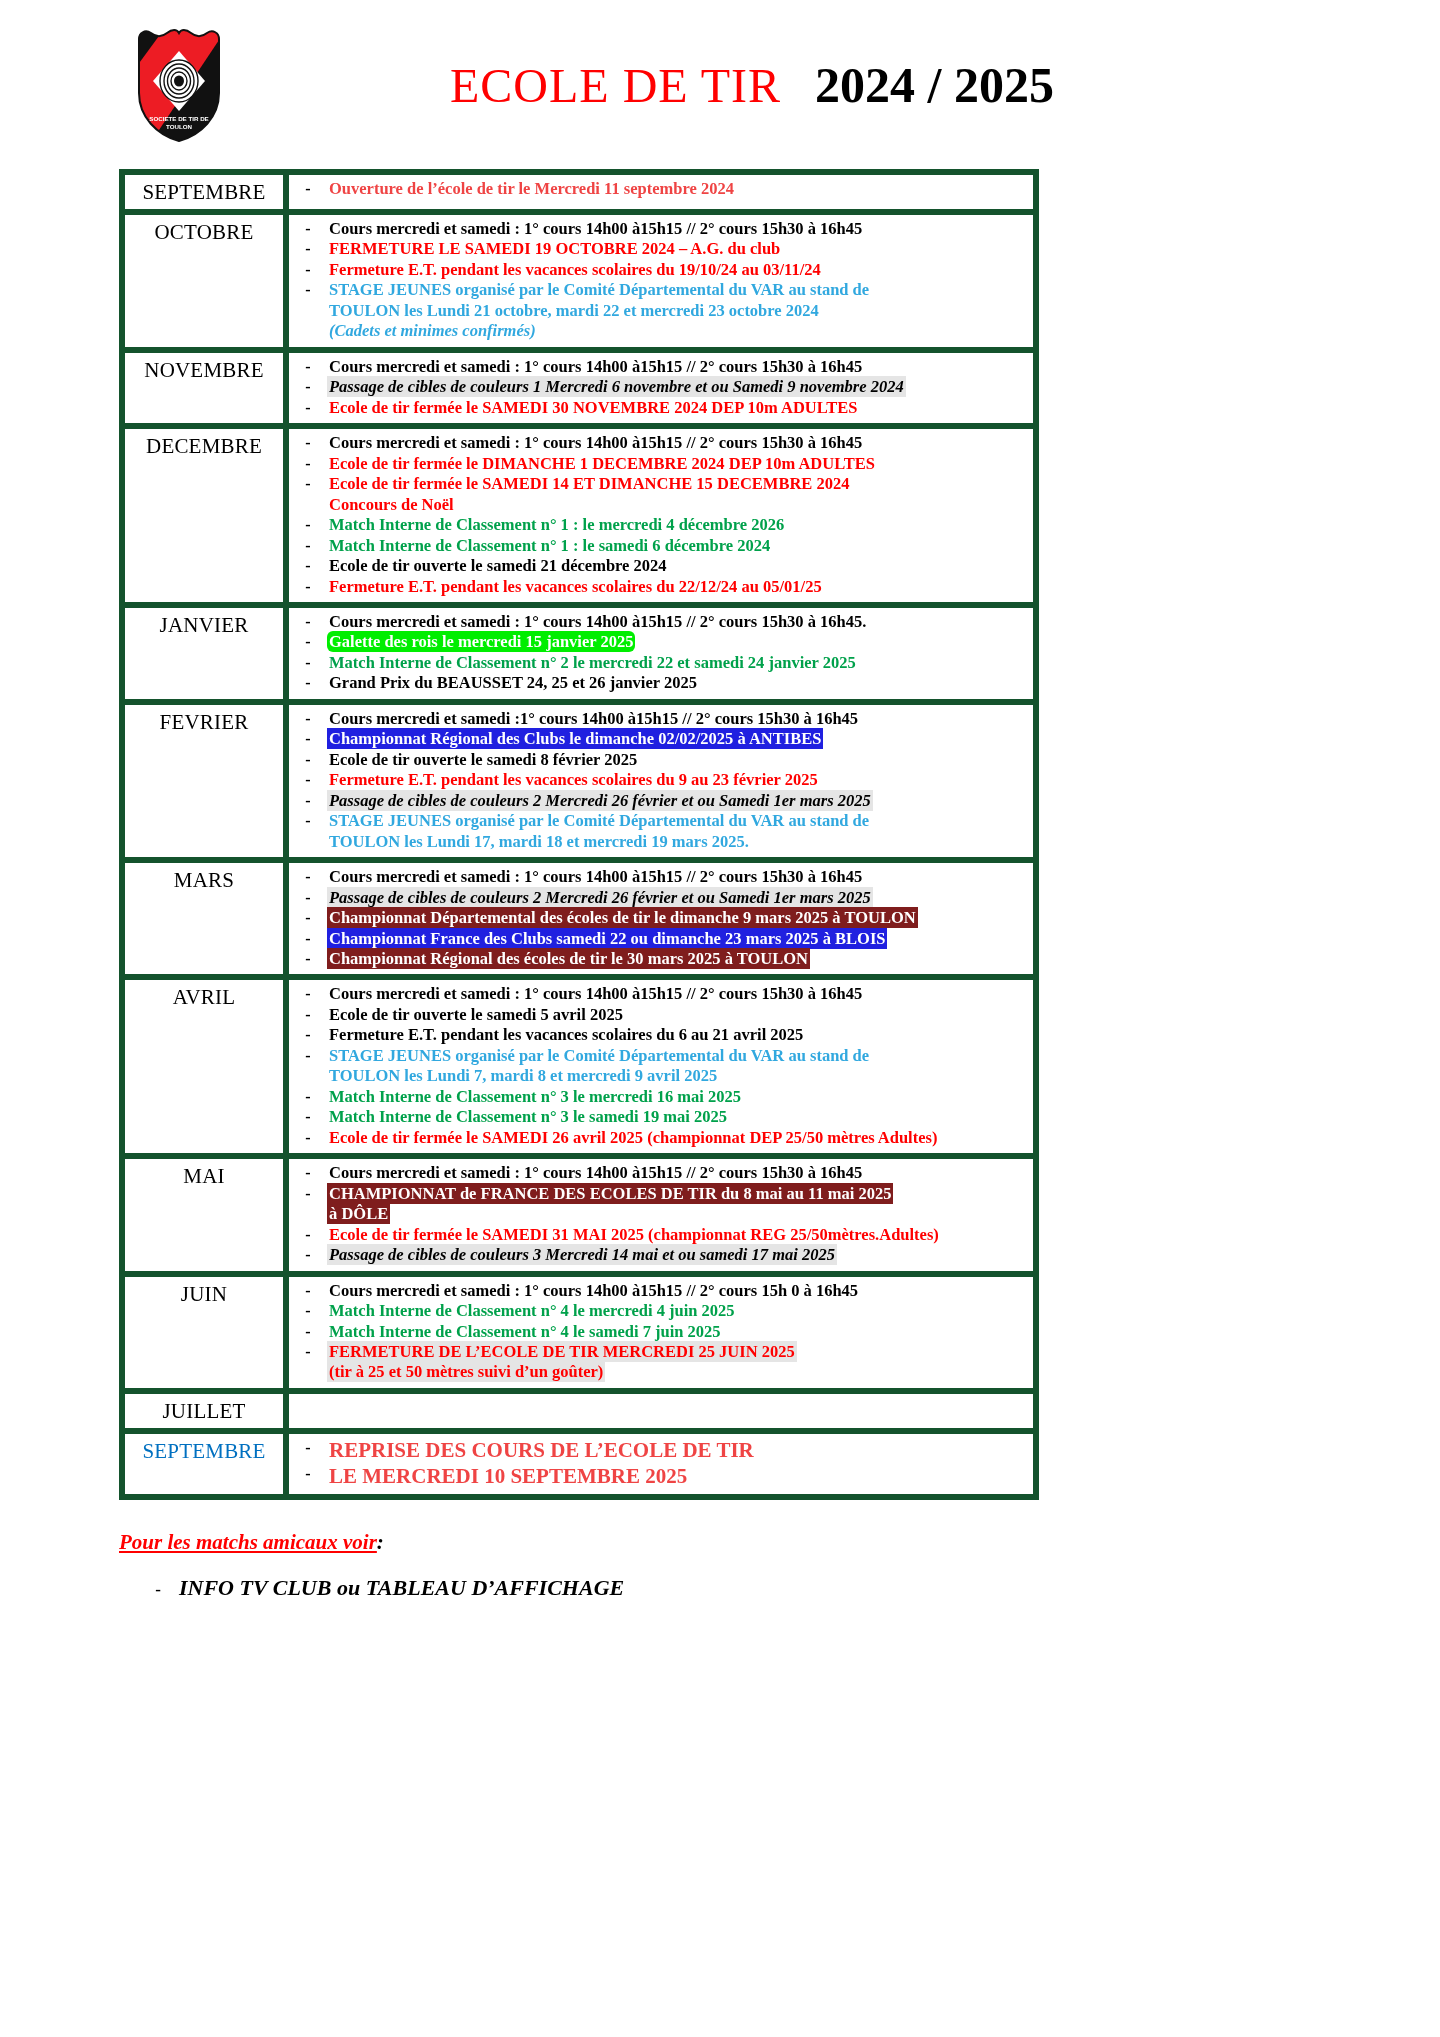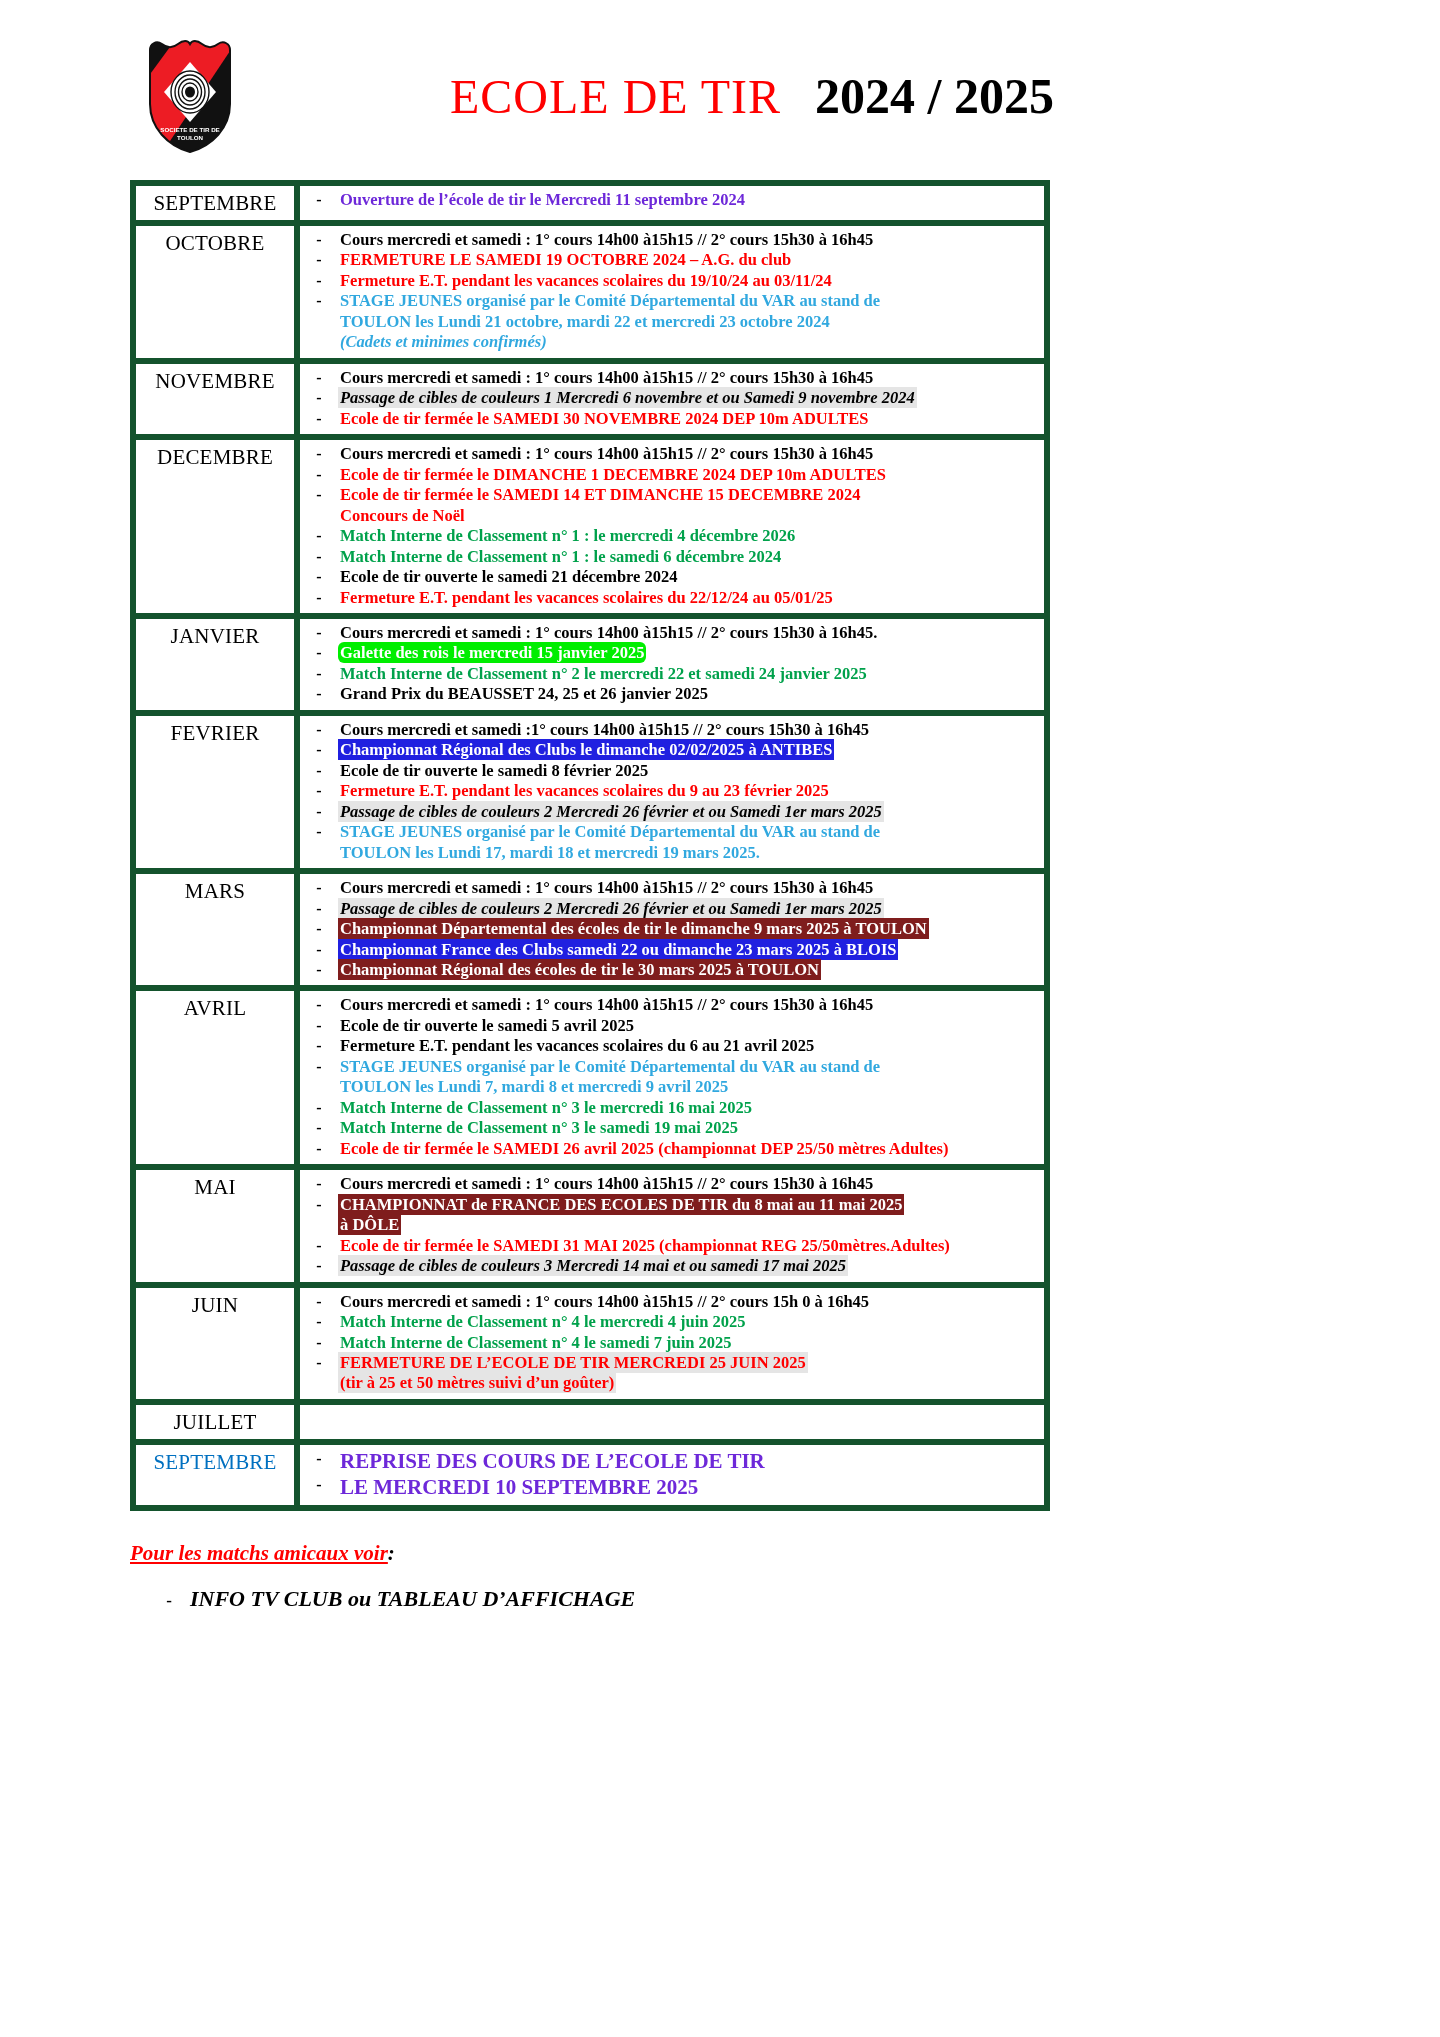--- a/index.html
+++ b/index.html
@@ -13,21 +13,21 @@
     font-family: "Liberation Serif", "DejaVu Serif", serif;
     color: #000000;
     position: relative;
     overflow: hidden;
   }
 
   .page {
     width: 1396px;
     height: 2037px;
     box-sizing: border-box;
-    padding: 12px;
+    padding: 1px;
     position: relative;
   }
 
   
   .header {
     display: flex;
     align-items: center;
     padding: 28px 0 0 128px;
     height: 140px;
     box-sizing: border-box;
@@ -104,21 +104,21 @@
     flex: 1 1 auto;
     font-size: 16.5px;
     font-weight: bold;
     padding-bottom: 1px;
   }
   .ev .txt .hl { padding: 1px 2px; }
 
   
   .c-black { color: #000000; margin-top: 36px; }
   .c-red   { color: #FF0000; }
-  .c-blue  { color: #6d28d9; text-align: center; }
+  .c-blue  { color: #ef4444; text-align: center; }
   .c-sky   { color: #31A8DF; }
   .c-green { color: #00A14B; }
   .c-white { color: #FFFFFF; }
 
   
   .bg-yellow { background: #e5e5e5; }
   .bg-green  { background: #00EE00; border-radius: 6px; }
   .bg-blue   { background: #2020E0; }
   .bg-red    { background: #7f1d1d; }
 

